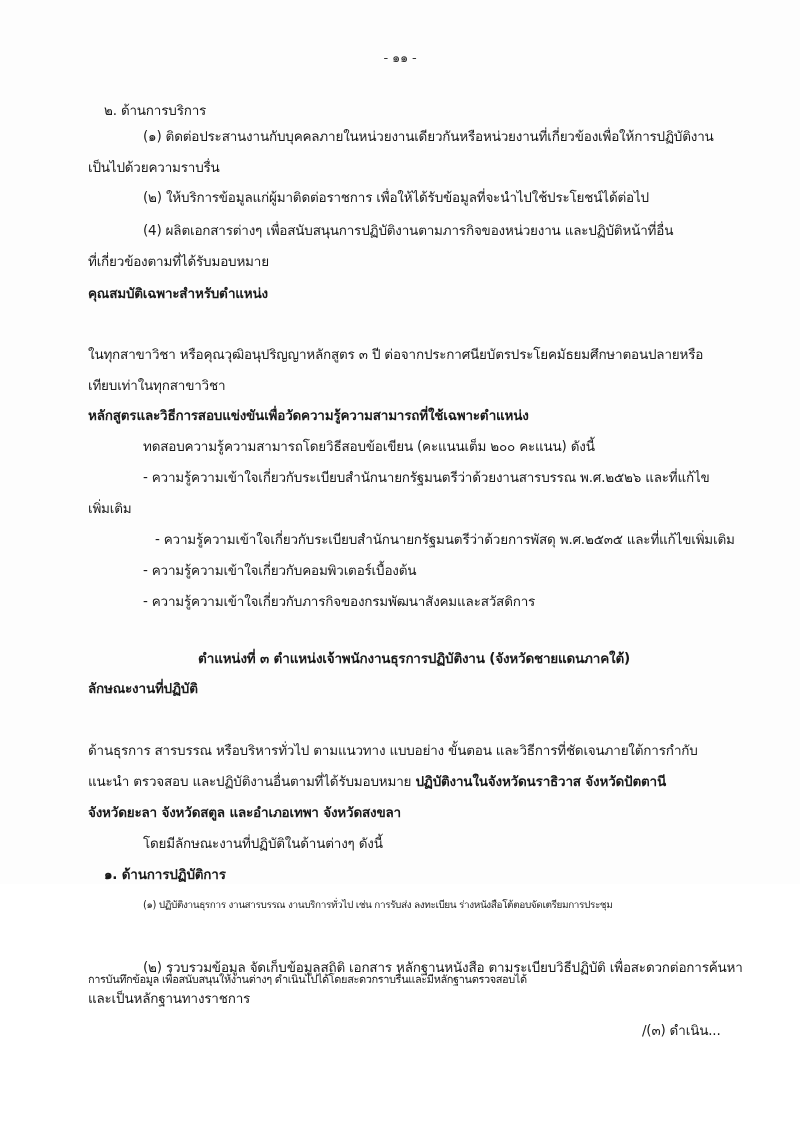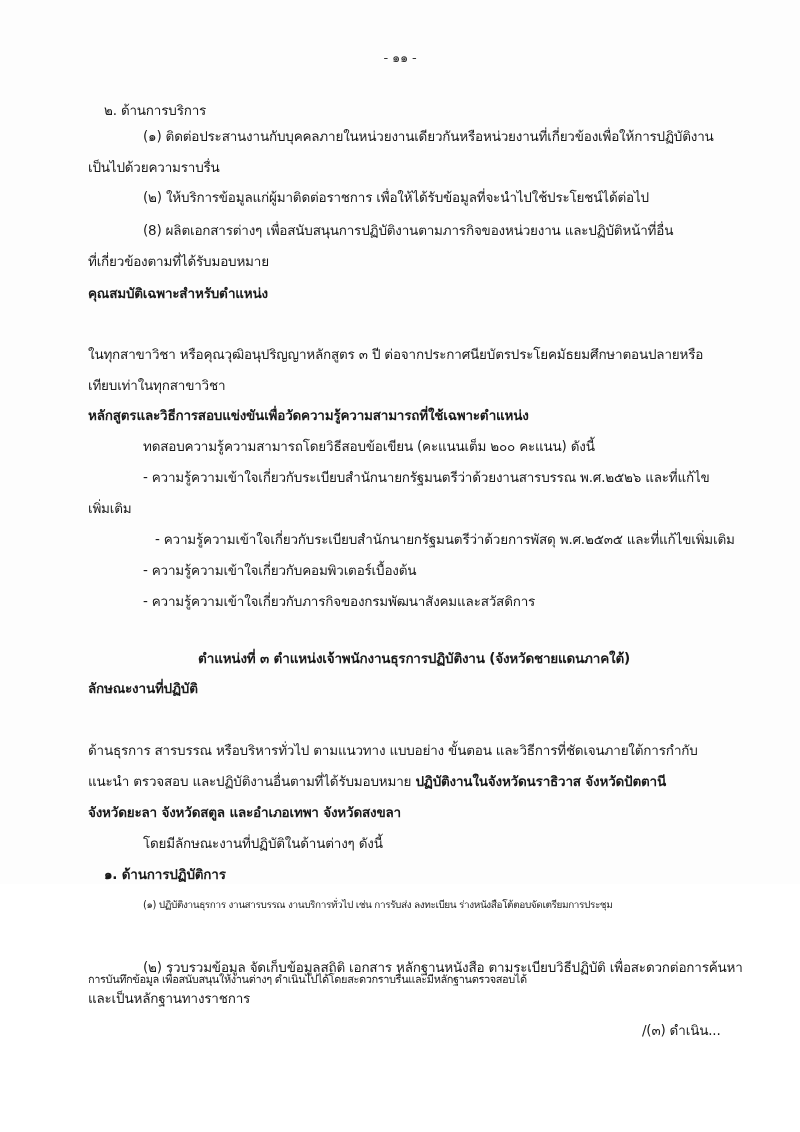--- a/index.html
+++ b/index.html
@@ -36,21 +36,21 @@
 <body>
 
 <div class="page">
 
   <div class="line center page-number" style="top:48px;">- ๑๑ -</div>
 
   <div class="line" style="left:104px; top:100px;">๒.  ด้านการบริการ</div>
   <div class="line" style="left:143px; top:126px;">(๑) ติดต่อประสานงานกับบุคคลภายในหน่วยงานเดียวกันหรือหน่วยงานที่เกี่ยวข้องเพื่อให้การปฏิบัติงาน</div>
   <div class="line" style="left:88px; top:157px;">เป็นไปด้วยความราบรื่น</div>
   <div class="line" style="left:143px; top:180px;margin-top:7px;">(๒) ให้บริการข้อมูลแก่ผู้มาติดต่อราชการ เพื่อให้ได้รับข้อมูลที่จะนำไปใช้ประโยชน์ได้ต่อไป</div>
-  <div class="line" style="left:143px; top:220px;">(8) ผลิตเอกสารต่างๆ เพื่อสนับสนุนการปฏิบัติงานตามภารกิจของหน่วยงาน และปฏิบัติหน้าที่อื่น</div>
+  <div class="line" style="left:143px; top:220px;">(4) ผลิตเอกสารต่างๆ เพื่อสนับสนุนการปฏิบัติงานตามภารกิจของหน่วยงาน และปฏิบัติหน้าที่อื่น</div>
   <div class="line" style="left:88px; top:251px;">ที่เกี่ยวข้องตามที่ได้รับมอบหมาย</div>
 
   <div class="line bold" style="left:88px; top:283px;">คุณสมบัติเฉพาะสำหรับตำแหน่ง</div>
   <div class="line" style="left:88px; top:344px;text-align:center;">ในทุกสาขาวิชา หรือคุณวุฒิอนุปริญญาหลักสูตร ๓ ปี ต่อจากประกาศนียบัตรประโยคมัธยมศึกษาตอนปลายหรือ</div>
   <div class="line" style="left:88px; top:375px;">เทียบเท่าในทุกสาขาวิชา</div>
 
   <div class="line bold" style="left:88px; top:405px;">หลักสูตรและวิธีการสอบแข่งขันเพื่อวัดความรู้ความสามารถที่ใช้เฉพาะตำแหน่ง</div>
   <div class="line" style="left:143px; top:436px;">ทดสอบความรู้ความสามารถโดยวิธีสอบข้อเขียน (คะแนนเต็ม ๒๐๐ คะแนน) ดังนี้</div>
   <div class="line" style="left:143px; top:467px;">- ความรู้ความเข้าใจเกี่ยวกับระเบียบสำนักนายกรัฐมนตรีว่าด้วยงานสารบรรณ พ.ศ.๒๕๒๖ และที่แก้ไข</div>
   <div class="line" style="left:88px; top:498px;">เพิ่มเติม</div>

